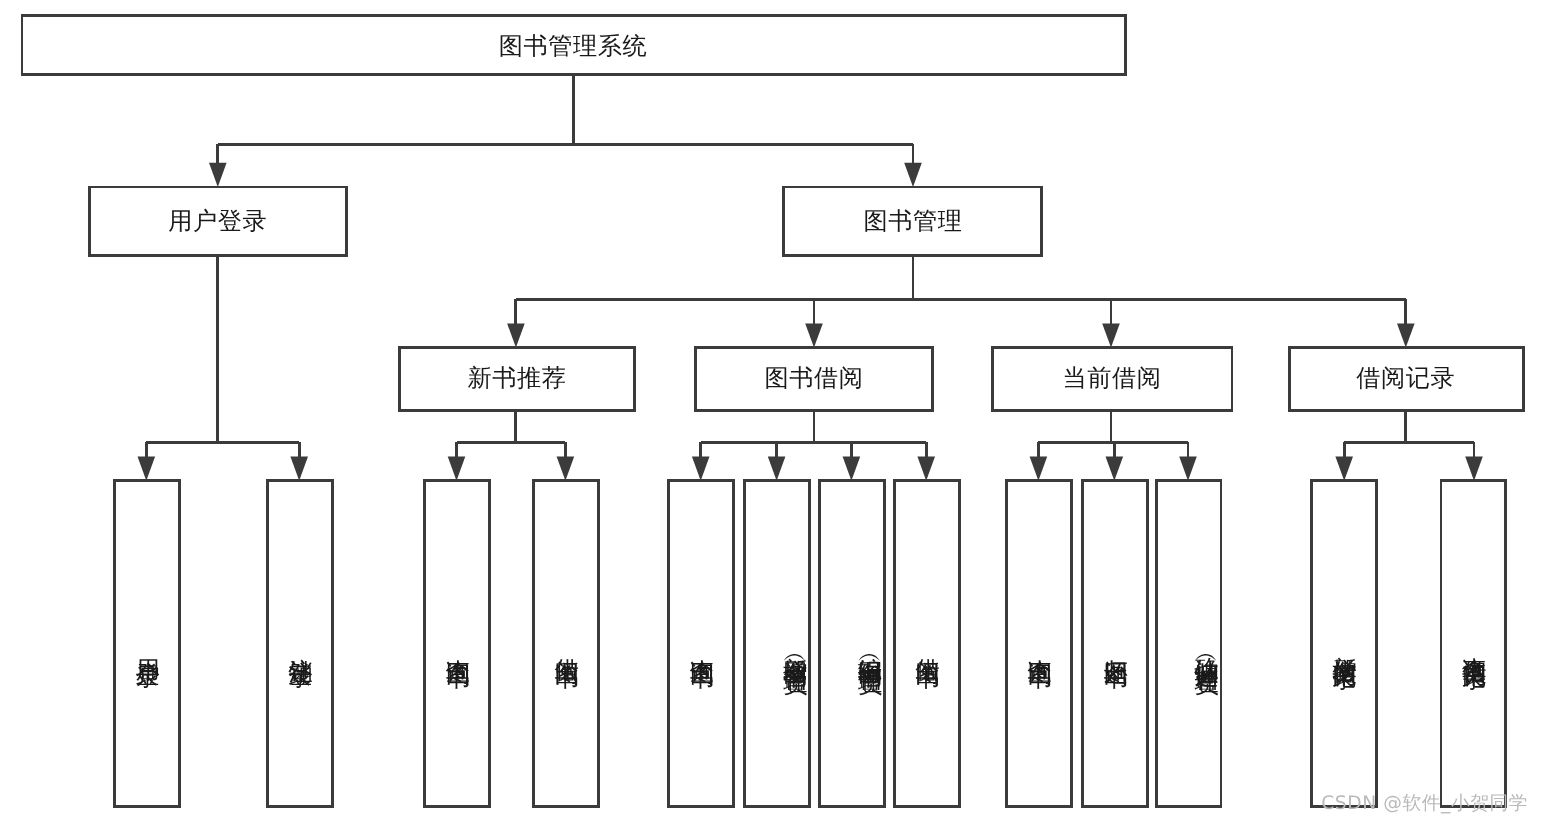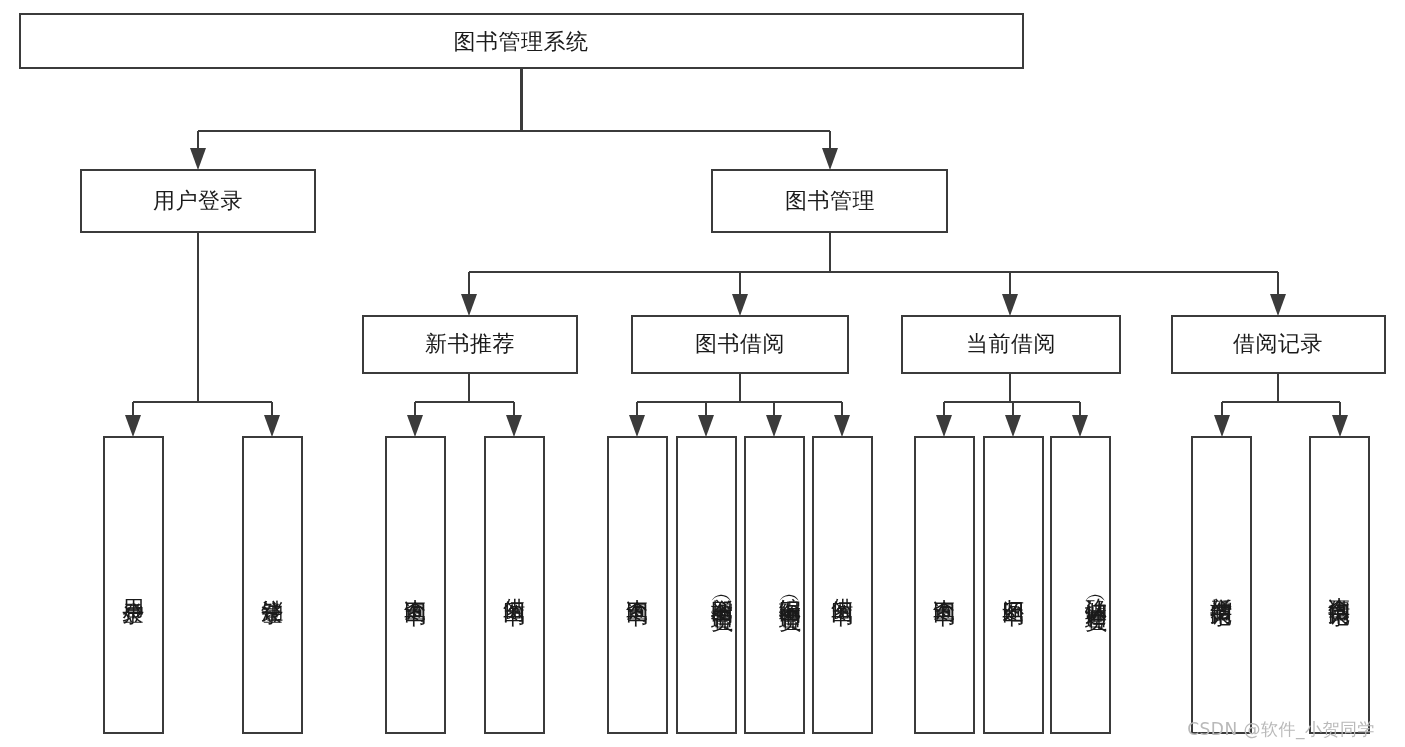--- a/index.html
+++ b/index.html
@@ -64,21 +64,21 @@
     letter-spacing: 2px;
     white-space: nowrap;
     display: flex;
     align-items: center;
     justify-content: center;
     pointer-events: none;
     user-select: none;
   }
   .watermark {
     position: absolute;
-    right: 30px;
+    right: 16px;
     bottom: 6px;
     font-family: "DejaVu Sans", "Liberation Sans", sans-serif;
     font-size: 17px;
     color: #b9b9b9;
     letter-spacing: 0.5px;
     white-space: nowrap;
   }
 </style>
 </head>
 <body>

